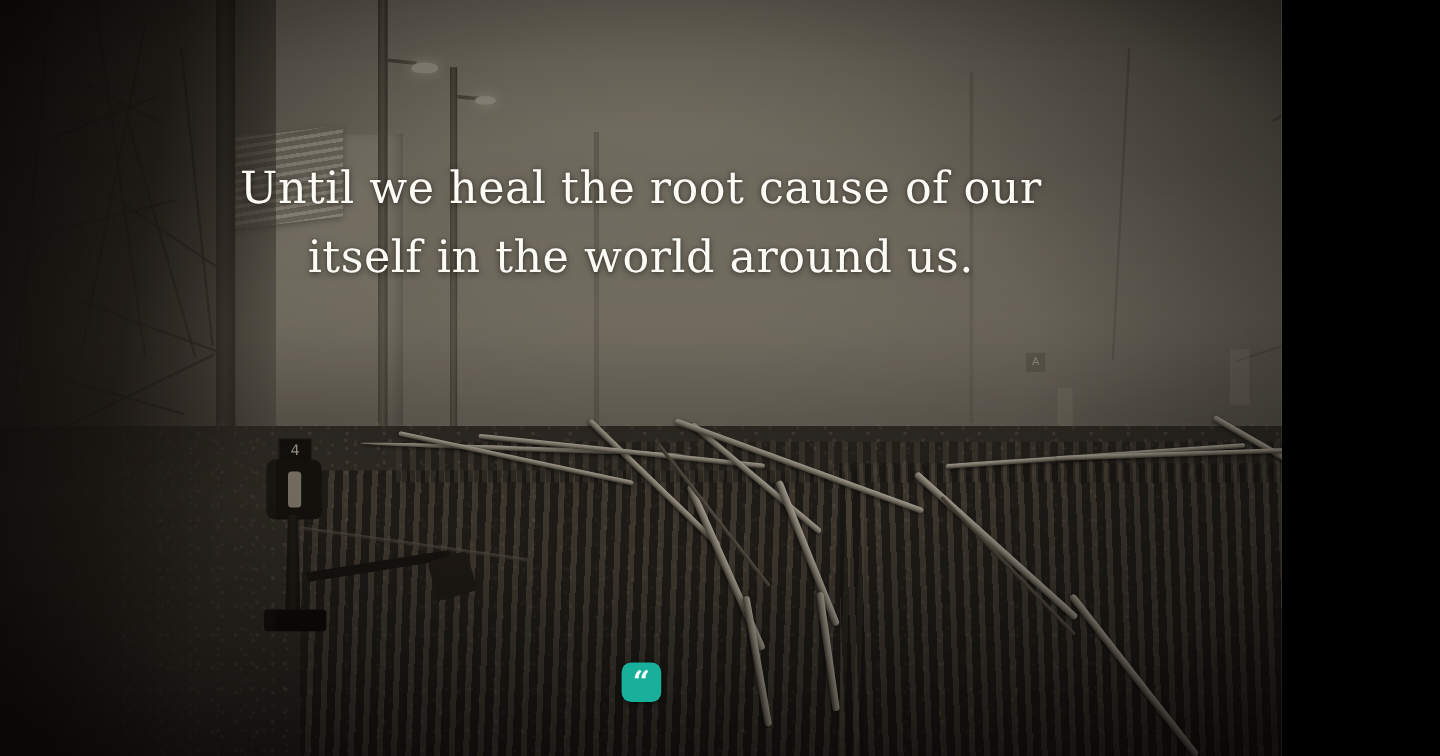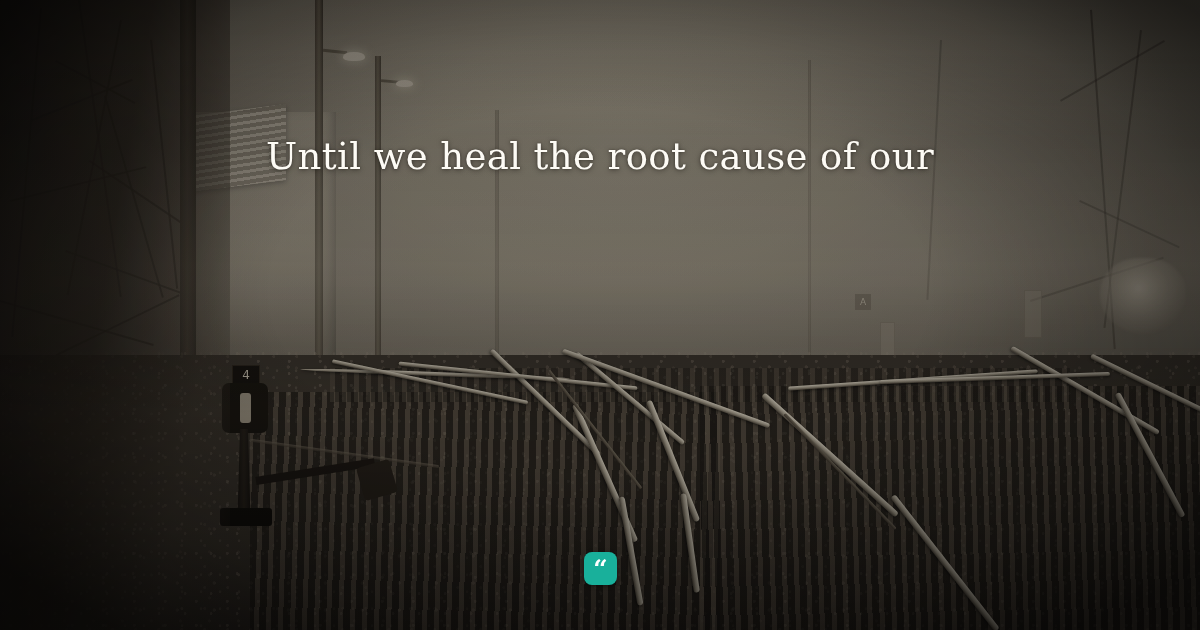--- a/index.html
+++ b/index.html
@@ -3,21 +3,21 @@
 <meta charset="utf-8">
 <title>QuotesLyfe Quote Card</title>
 <style>
   html, body {
     margin: 0;
     padding: 0;
     background: #000;
   }
   #stage {
     position: relative;
-    width: 1200px;
+    width: 1068px;
     height: 630px;
     overflow: hidden;
     font-family: "DejaVu Serif", "Liberation Serif", serif;
     background: #404040;
   }
 
   
   .bg-layer { position: absolute; inset: 0; }
 
   
@@ -365,20 +365,21 @@
 
   <div class="bg-layer" id="bg-brush-left"></div>
 
   <div class="bg-layer" id="bg-sepia"></div>
   <div class="bg-layer" id="bg-grade"></div>
   <div class="bg-layer" id="bg-darken-for-text"></div>
   <div class="bg-layer" id="bg-vignette"></div>
 
   <div id="quote-block">
     <span class="quote-line">Until we heal the root cause of our</span>
+    <span class="quote-line">itself in the world around us.</span>
   </div>
 
   <div id="watermark">
     <div id="logo-mark">
       <div id="logo-glyph">“</div>
     </div>
   </div>
 
 </div>
 

